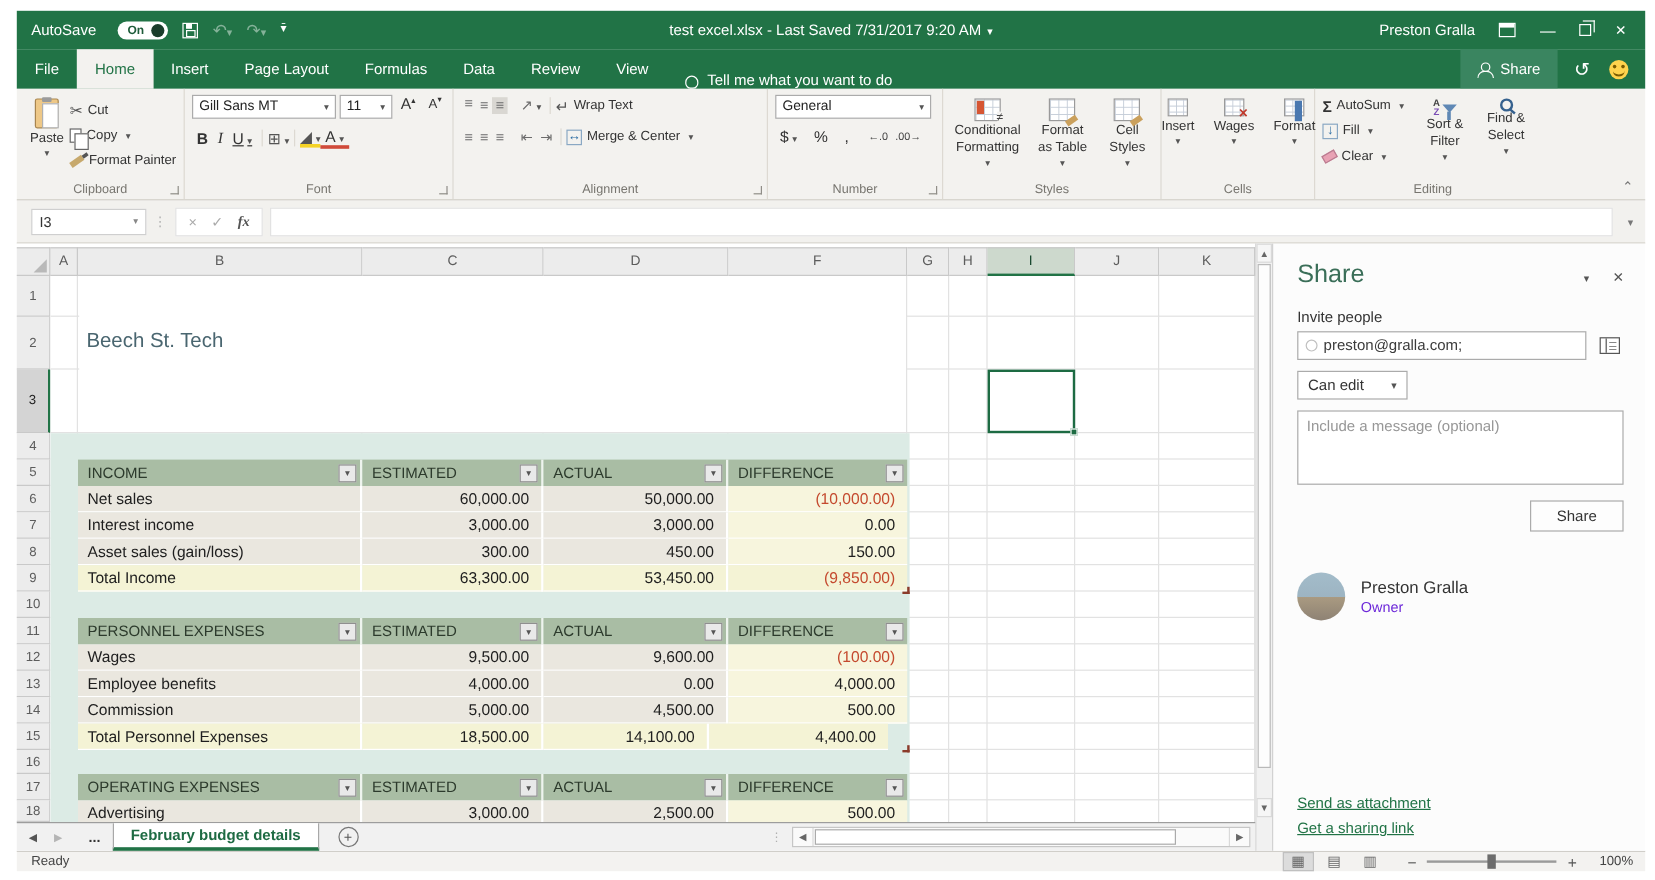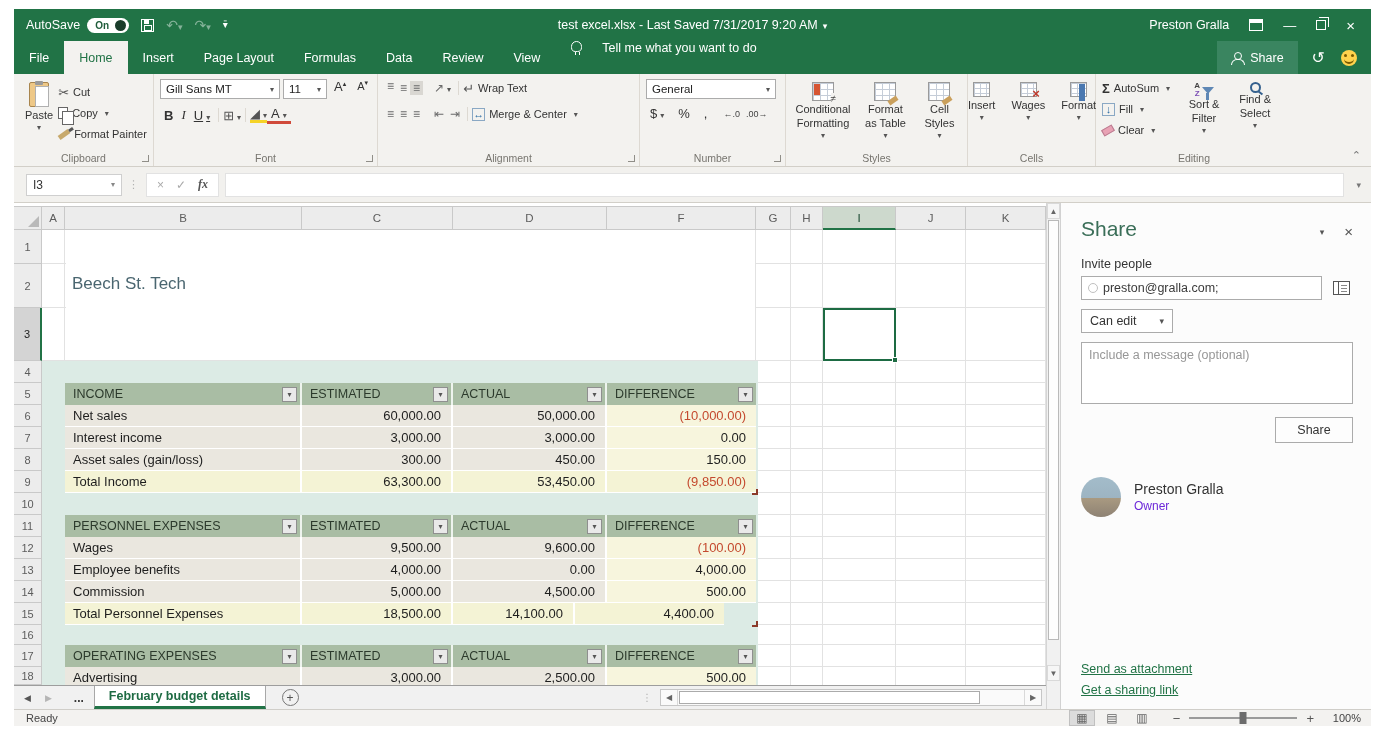--- a/index.html
+++ b/index.html
@@ -2,21 +2,21 @@
 <html><head>
 <meta charset="utf-8">
 <style>
   * { box-sizing: border-box; margin: 0; padding: 0; }
   html,body { width:1379px; height:733px; background:#fff; font-family:"Liberation Sans",sans-serif; overflow:hidden; }
   .window { position:absolute; left:14px; top:9px; width:1357px; height:717px; background:#fff; }
 
   
   .titlebar { height:32px; background:#217346; color:#fff; display:flex; align-items:center; position:relative; font-size:12.5px; }
   .qat { display:flex; align-items:center; gap:12px; padding-left:12px; }
-  .autosave-wrap { display:flex; align-items:center; gap:7px; }
+  .autosave-wrap { display:flex; align-items:center; gap:18px; }
   .autosave-pill { width:42px; height:15px; background:#fff; border-radius:9px; display:flex; align-items:center; padding:0 3px 0 8px; justify-content:space-between; }
   .autosave-pill .on-txt { color:#1e5c3a; font-size:10px; font-weight:bold; }
   .autosave-pill .knob { width:11px; height:11px; border-radius:50%; background:#1a3d2b; }
   .qat-ico { color:#fff; font-size:14px; line-height:1; }
   .floppy { width:13px; height:13px; border:1.5px solid #fff; position:relative; }
   .floppy::before { content:""; position:absolute; left:2px; top:0; width:5px; height:4px; background:#fff; }
   .floppy::after { content:""; position:absolute; left:2px; bottom:0; width:6px; height:4px; border:1px solid #fff; }
   .dim { opacity:.45; }
   .qat-dd { font-size:9px; }
   .doc-title { position:absolute; left:50%; transform:translateX(-50%); white-space:nowrap; }
@@ -25,21 +25,21 @@
   .winbtn { font-size:13px; line-height:1; }
   .ribbon-display-ico { width:14px; height:12px; border:1.5px solid #fff; position:relative; }
   .ribbon-display-ico::before { content:""; position:absolute; left:0; right:0; top:0; height:3px; background:#fff; }
   .restore-ico { width:10px; height:10px; border:1.5px solid #fff; position:relative; }
   .restore-ico::before { content:""; position:absolute; left:2px; top:-4px; width:9px; height:9px; border-top:1.5px solid #fff; border-right:1.5px solid #fff; }
 
   
   .tabrow { height:33px; background:#217346; display:flex; align-items:stretch; color:#fff; position:relative; font-size:12.5px; }
   .rtab { display:flex; align-items:center; padding:0 15px; cursor:default; }
   .rtab.active { background:#f3f2ef; color:#217346; }
-  .tellme { display:flex; align-items:flex-start; gap:20px; padding:0 12px; margin-left:4px; }
+  .tellme { display:flex; align-items:flex-end; gap:7px; padding:0 12px; margin-left:4px; }
   .bulb { width:11px; height:11px; border:1.5px solid #fff; border-radius:50% 50% 42% 42%; position:relative; }
   .bulb::after { content:""; position:absolute; left:2.5px; bottom:-4px; width:3px; height:3px; border-left:1.5px solid #fff; border-right:1.5px solid #fff; }
   .tabrow-right { margin-left:auto; display:flex; align-items:center; }
   .share-ribbon-btn { background:#3a8560; height:33px; display:flex; align-items:center; gap:7px; padding:0 14px; }
   .person-ico { position:relative; width:12px; height:12px; }
   .person-ico::before { content:""; position:absolute; left:3px; top:0; width:6px; height:6px; border-radius:50%; border:1.5px solid #fff; }
   .person-ico::after { content:""; position:absolute; left:0; bottom:-1px; width:12px; height:5px; border:1.5px solid #fff; border-bottom:none; border-radius:6px 6px 0 0; }
   .history-ico { font-size:16px; padding:0 14px; }
   .smiley { width:16px; height:16px; border-radius:50%; background:#ffd34d; position:relative; margin:0 14px 0 2px; }
   .smiley::before { content:""; position:absolute; left:3px; top:4px; width:3px; height:3px; background:#7a5b00; border-radius:50%; box-shadow:7px 0 0 #7a5b00; }
@@ -576,21 +576,21 @@
               </div>
               <div class="t-row">
                 <div class="t-cell lbl" style="width: 237px;">Commission</div>
                 <div class="t-cell num" style="width: 151px;">5,000.00</div>
                 <div class="t-cell num" style="width: 154px;">4,500.00</div>
                 <div class="t-cell num diffc" style="width: 149px;">500.00</div>
               </div>
               <div class="t-row total">
                 <div class="t-cell lbl" style="width: 237px;">Total Personnel Expenses</div>
                 <div class="t-cell num" style="width: 151px;">18,500.00</div>
-                <div class="t-cell num" style="width: 122px;">14,100.00</div>
+                <div class="t-cell num" style="width: 138px;">14,100.00</div>
                 <div class="t-cell num diffc" style="width: 149px; text-align: center;">4,400.00</div>
               </div>
               <div class="corner-mark"></div>
             </div>
             <div class="xl-table" style="left: 23px; top: 415px; width: 691px;">
               <div class="t-row">
                 <div class="t-hcell" style="width: 237px;">
                   <span>OPERATING EXPENSES</span>
                   <div class="filter-btn"></div>
                 </div>

